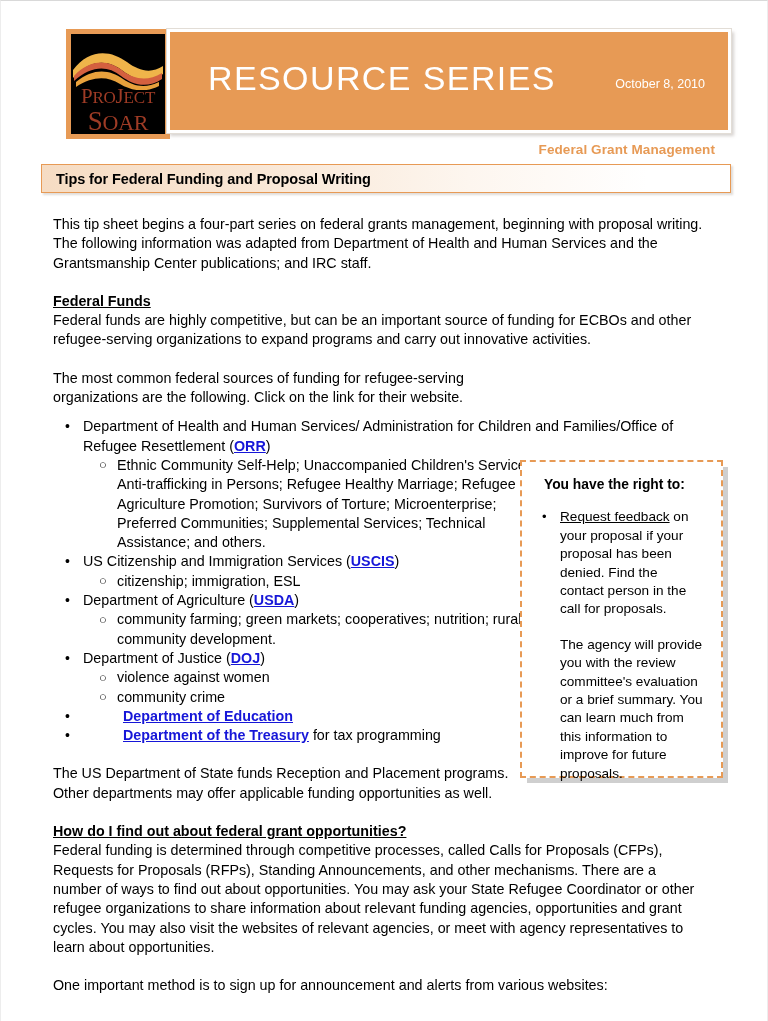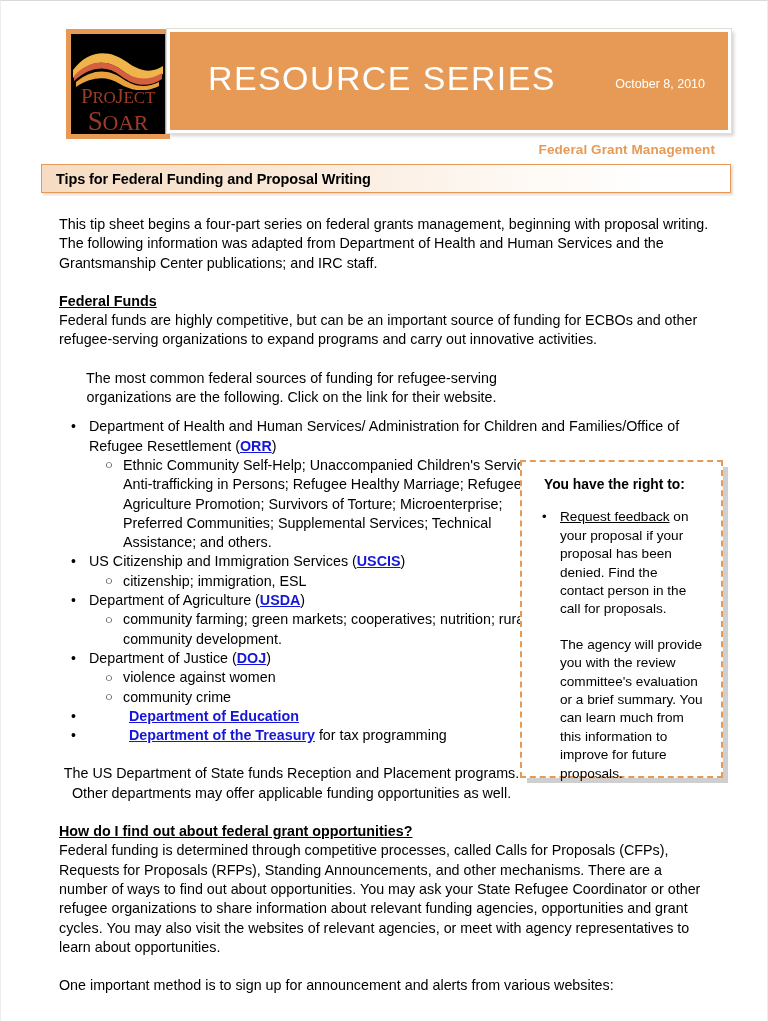--- a/index.html
+++ b/index.html
@@ -111,27 +111,27 @@
     position: absolute;
     left: 14px; top: 6px;
     font-size: 14.5px;
     font-weight: bold;
     letter-spacing: -0.1px;
   }
 
   
   .content {
     position: absolute;
-    left: 58px; top: 214px;
+    left: 52px; top: 214px;
     width: 655px;
     font-size: 14.3px;
     line-height: 19.3px;
   }
   .para { margin: 0 0 0 0; }
-  .para.narrow { width: 465px; text-align: center; }
+  .para.narrow { width: 465px; }
   .spacer { height: 19px; }
   .spacer-sm { height: 10px; }
   h2.section {
     font-size: 14.3px;
     font-weight: bold;
     text-decoration: underline;
     margin: 0;
     line-height: 19.3px;
   }
 

